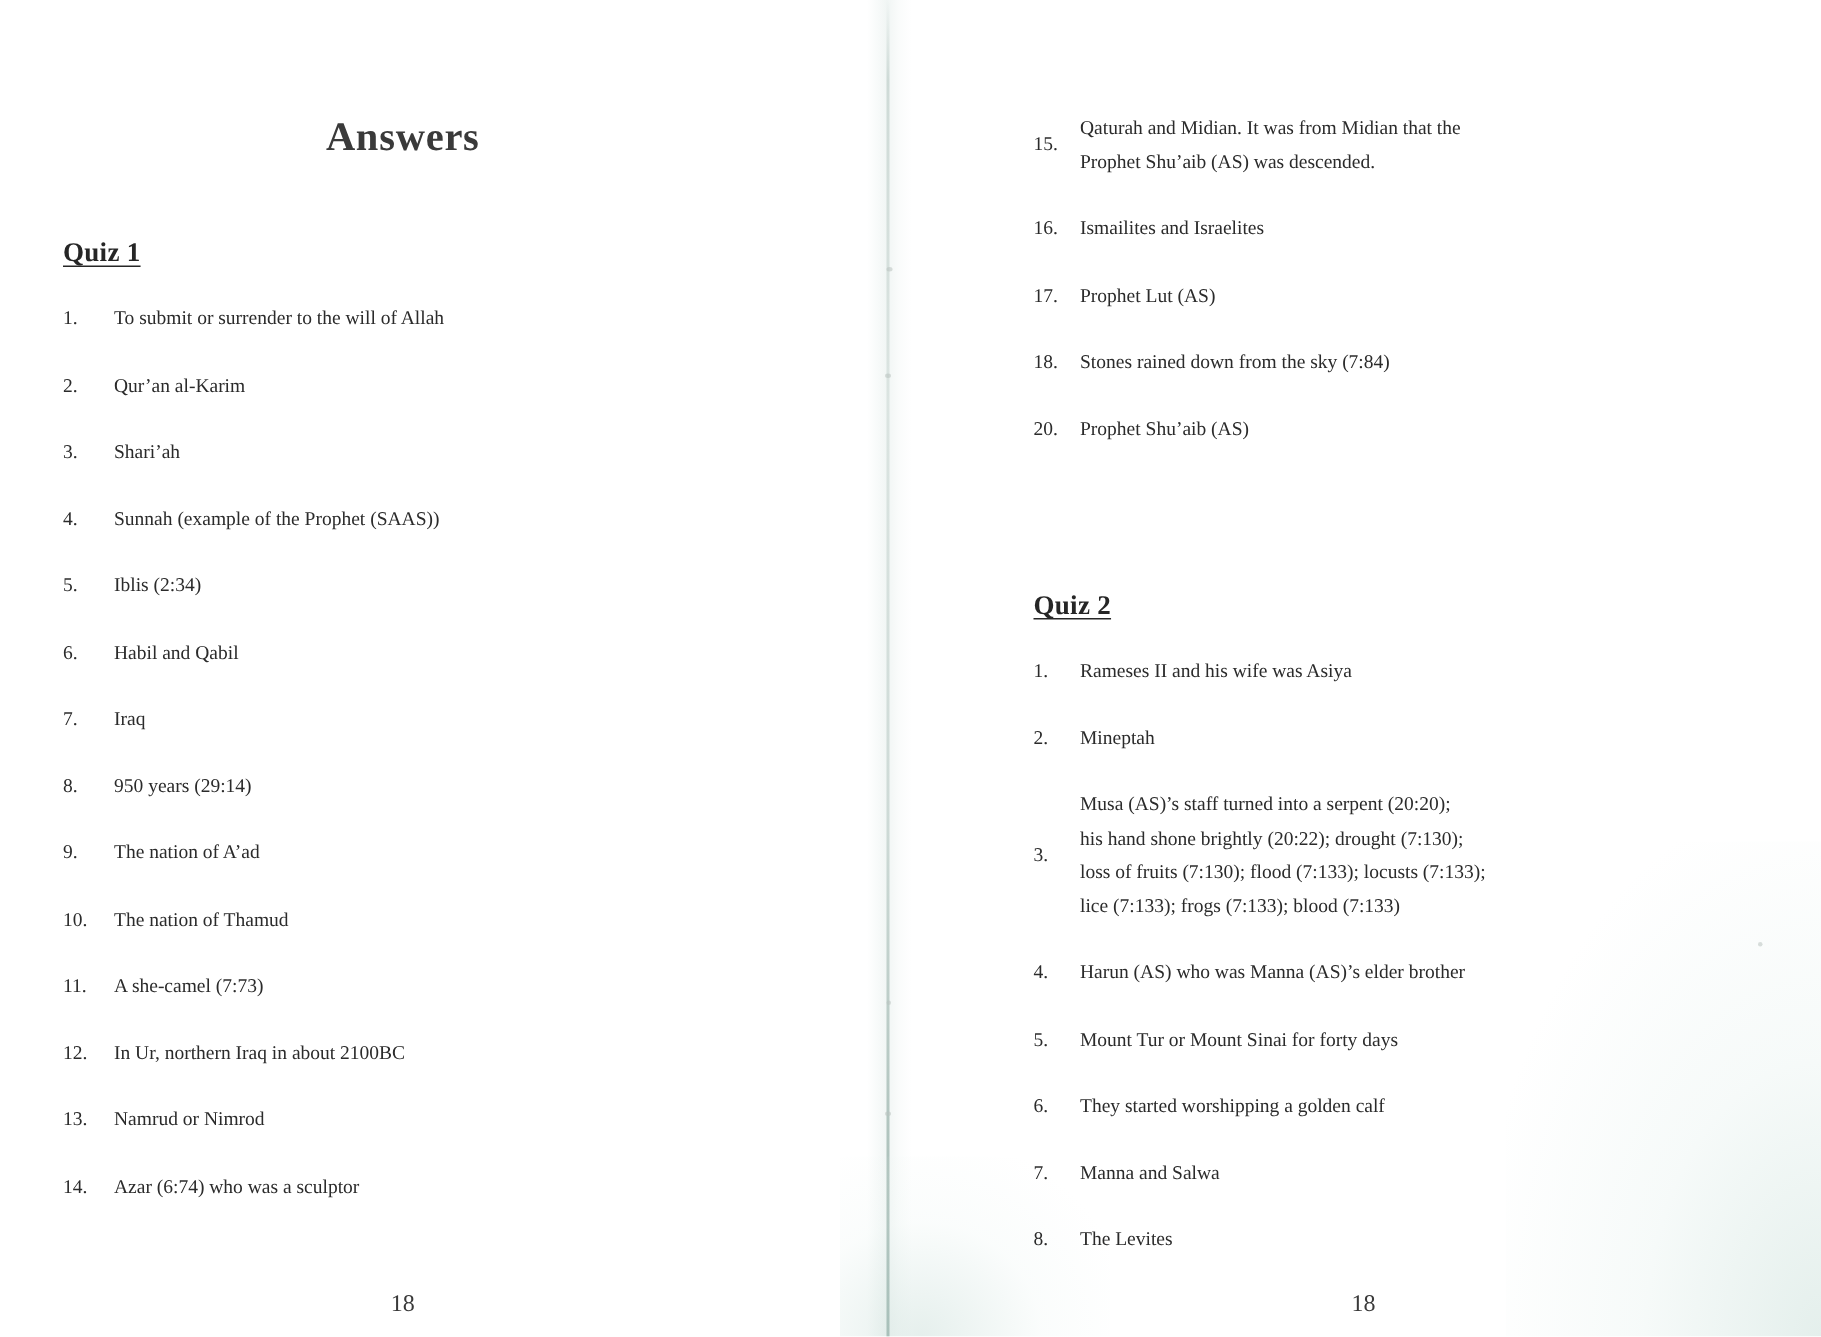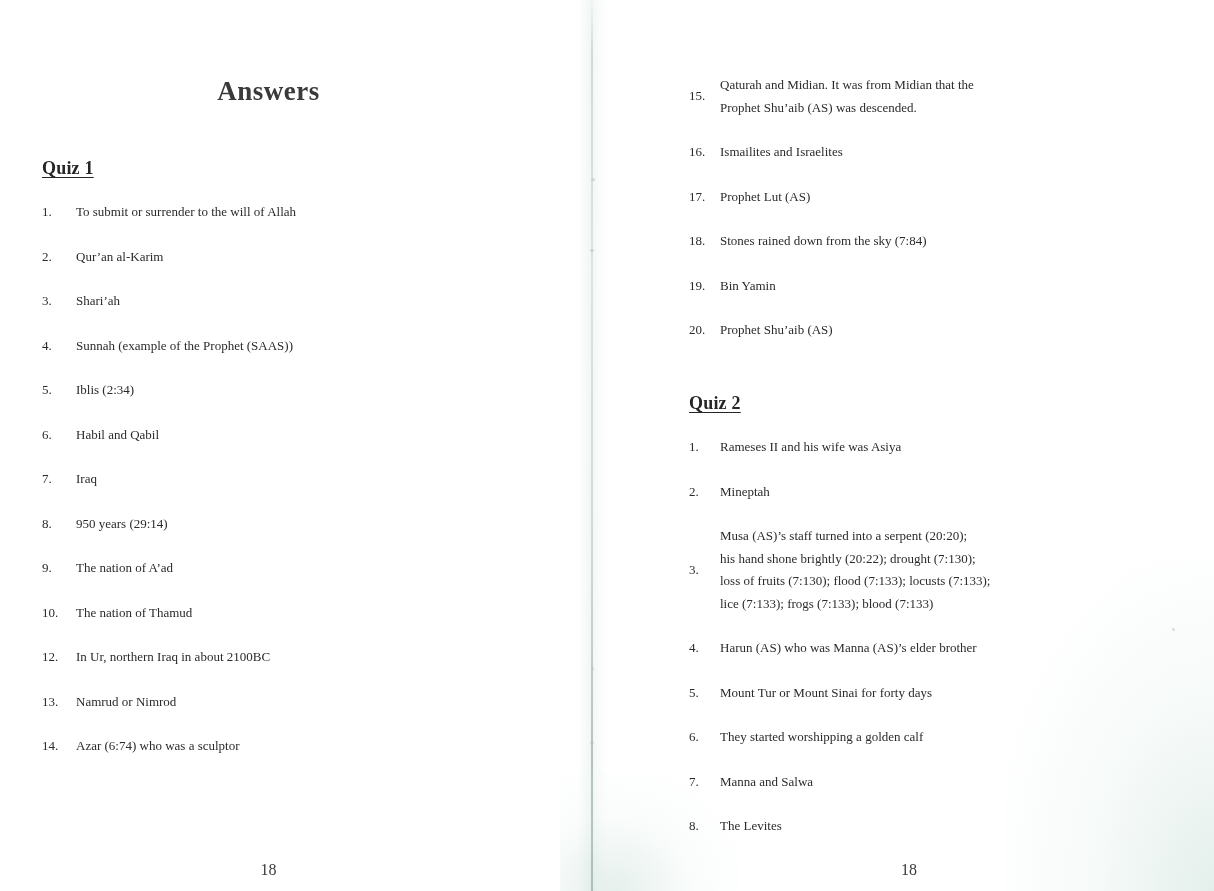--- a/index.html
+++ b/index.html
@@ -208,20 +208,24 @@
     </li>
     <li class="answer-item">
       <span class="answer-num">9.</span>
       <span class="answer-text">The nation of A’ad</span>
     </li>
     <li class="answer-item">
       <span class="answer-num">10.</span>
       <span class="answer-text">The nation of Thamud</span>
     </li>
     <li class="answer-item">
+      <span class="answer-num">11.</span>
+      <span class="answer-text">A she-camel (7:73)</span>
+    </li>
+    <li class="answer-item">
       <span class="answer-num">12.</span>
       <span class="answer-text">In Ur, northern Iraq in about 2100BC</span>
     </li>
     <li class="answer-item">
       <span class="answer-num">13.</span>
       <span class="answer-text">Namrud or Nimrod</span>
     </li>
     <li class="answer-item">
       <span class="answer-num">14.</span>
       <span class="answer-text">Azar (6:74) who was a sculptor</span>
@@ -250,26 +254,20 @@
     <li class="answer-item">
       <span class="answer-num">17.</span>
       <span class="answer-text">
         <span class="line">Prophet Lut (AS)</span>
       </span>
     </li>
     <li class="answer-item">
       <span class="answer-num">18.</span>
       <span class="answer-text">
         <span class="line">Stones rained down from the sky (7:84)</span>
-      </span>
-    </li>
-    <li class="answer-item">
-      <span class="answer-num">19.</span>
-      <span class="answer-text">
-        <span class="line">Bin Yamin</span>
       </span>
     </li>
     <li class="answer-item">
       <span class="answer-num">20.</span>
       <span class="answer-text">
         <span class="line">Prophet Shu’aib (AS)</span>
       </span>
     </li>
   </ul>
 

